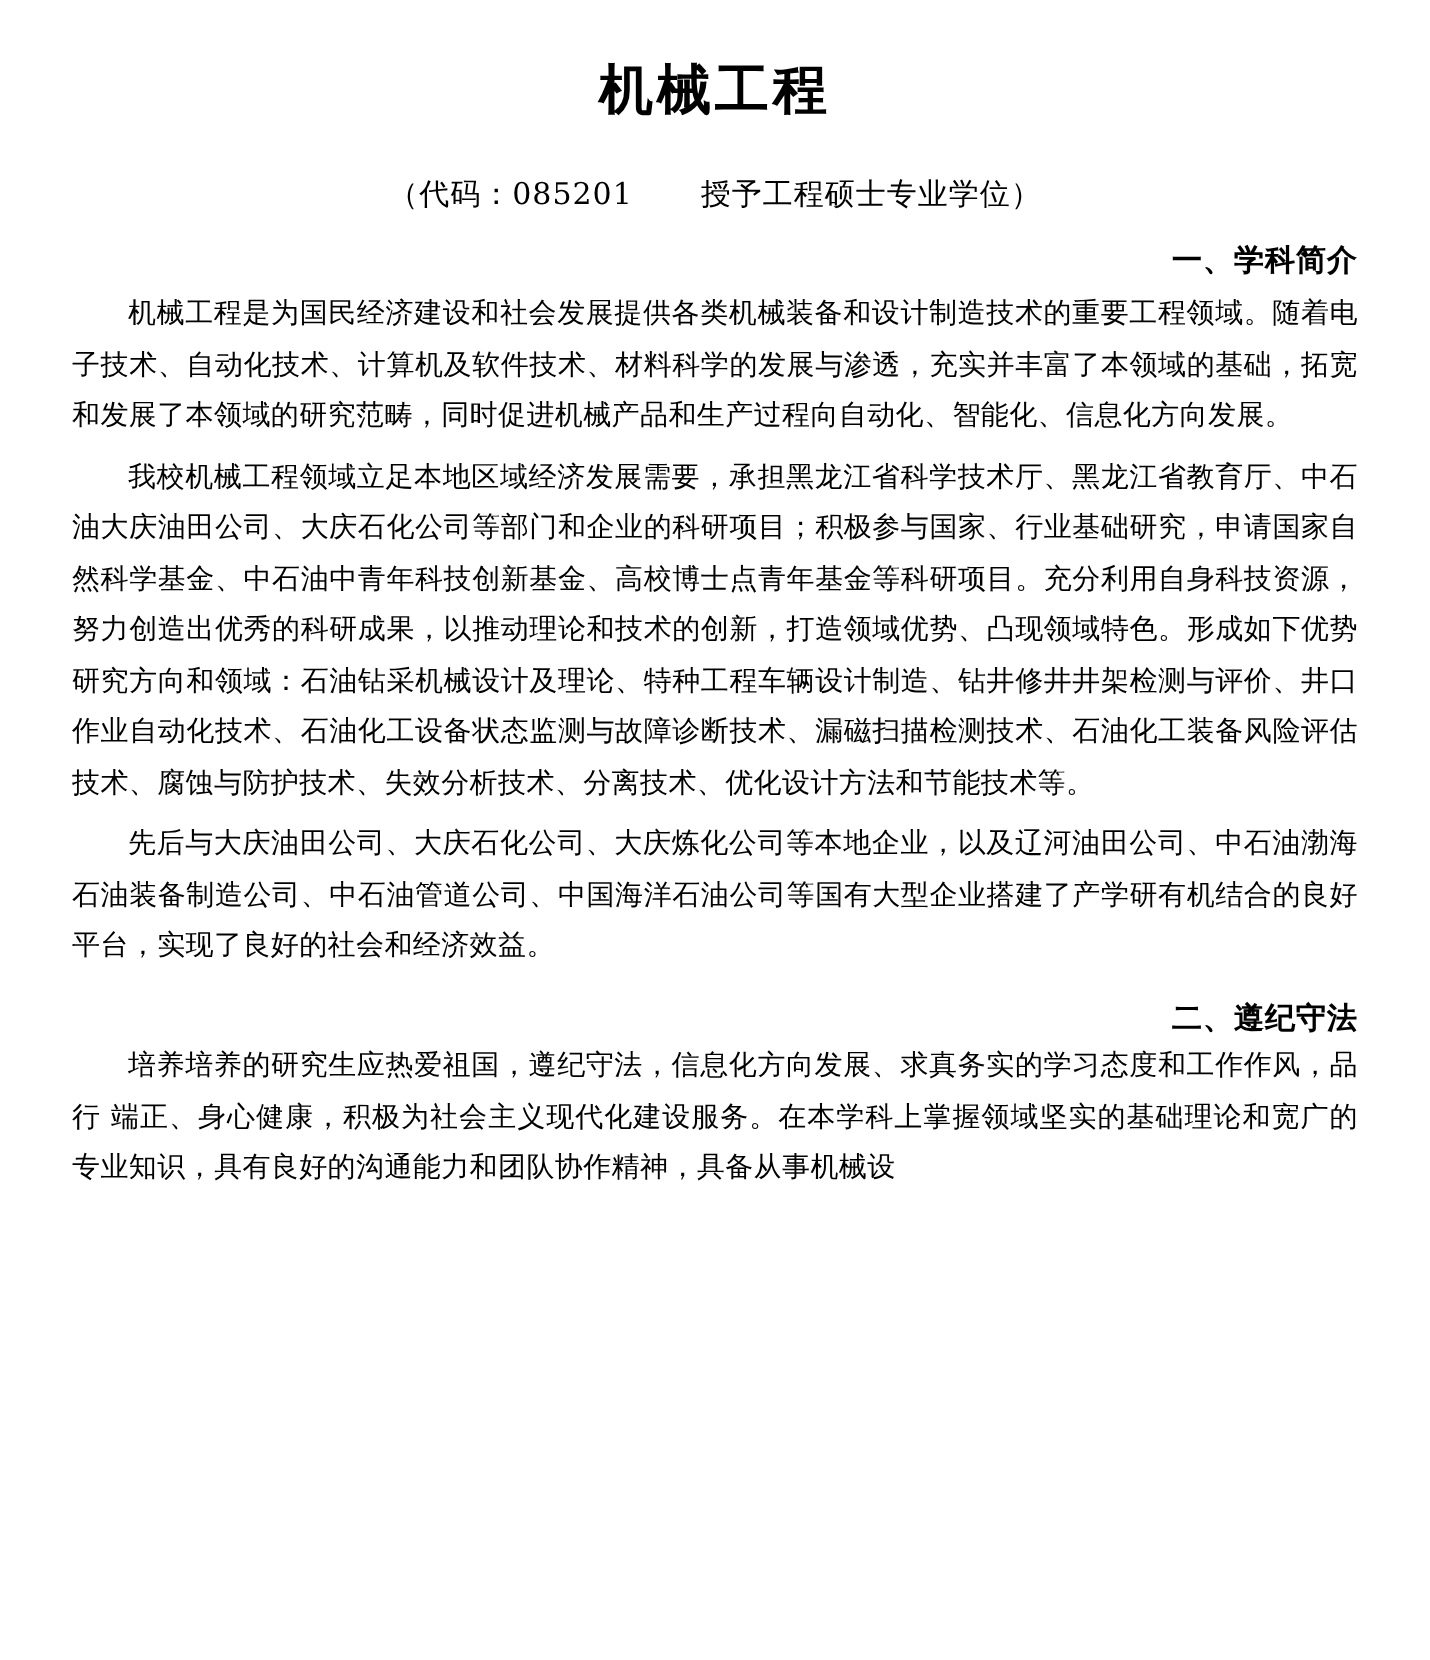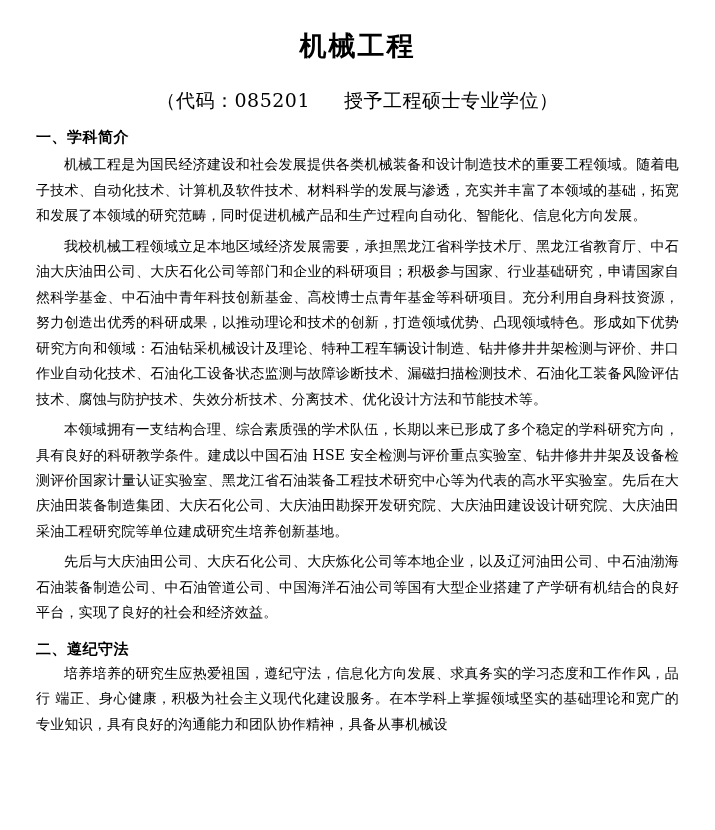--- a/index.html
+++ b/index.html
@@ -24,34 +24,34 @@
   .doc-title {
     text-align: center;
     font-size: 27px;
     font-weight: bold;
     letter-spacing: 2px;
     margin: 14px 0 0 0;
     line-height: 1.2;
   }
   .subtitle-line {
     text-align: center;
-    font-size: 19px;
+    font-size: 15px;
     margin: 26px 0 0 0;
     letter-spacing: 0.5px;
   }
   .subtitle-gap {
     display: inline-block;
     width: 34px;
   }
   .section-heading {
     font-size: 15px;
     font-weight: bold;
     margin: 14px 0 0 0;
     letter-spacing: 0.5px;
-    text-align: left;
+    text-align: right;
     font-family: Liberation Serif, serif;
   }
   .para {
     font-size: 14px;
     line-height: 1.82;
     margin: 5px 0 0 0;
     text-align: justify;
     text-justify: inter-ideograph;
     text-indent: 2em;
     letter-spacing: 0.2px;
@@ -67,19 +67,18 @@
 
   <h1 class="doc-title">机械工程</h1>
 
   <div class="subtitle-line">
     <span>（代码：085201</span><span class="subtitle-gap"></span><span>授予工程硕士专业学位）</span>
   </div>
 
   <h2 class="section-heading">一、学科简介</h2>
   <p class="para">机械工程是为国民经济建设和社会发展提供各类机械装备和设计制造技术的重要工程领域。随着电子技术、自动化技术、计算机及软件技术、材料科学的发展与渗透，充实并丰富了本领域的基础，拓宽和发展了本领域的研究范畴，同时促进机械产品和生产过程向自动化、智能化、信息化方向发展。</p>
   <p class="para">我校机械工程领域立足本地区域经济发展需要，承担黑龙江省科学技术厅、黑龙江省教育厅、中石油大庆油田公司、大庆石化公司等部门和企业的科研项目；积极参与国家、行业基础研究，申请国家自然科学基金、中石油中青年科技创新基金、高校博士点青年基金等科研项目。充分利用自身科技资源，努力创造出优秀的科研成果，以推动理论和技术的创新，打造领域优势、凸现领域特色。形成如下优势研究方向和领域：石油钻采机械设计及理论、特种工程车辆设计制造、钻井修井井架检测与评价、井口作业自动化技术、石油化工设备状态监测与故障诊断技术、漏磁扫描检测技术、石油化工装备风险评估技术、腐蚀与防护技术、失效分析技术、分离技术、优化设计方法和节能技术等。</p>
-  <p class="para">本领域拥有一支结构合理、综合素质强的学术队伍，长期以来已形成了多个稳定的学科研究方向，具有良好的科研教学条件。建成以中国石油 HSE 安全检测与评价重点实验室、钻井修井井架及设备检测评价国家计量认证实验室、黑龙江省石油装备工程技术研究中心等为代表的高水平实验室。先后在大庆油田装备制造集团、大庆石化公司、大庆油田勘探开发研究院、大庆油田建设设计研究院、大庆油田采油工程研究院等单位建成研究生培养创新基地。</p>
   <p class="para">先后与大庆油田公司、大庆石化公司、大庆炼化公司等本地企业，以及辽河油田公司、中石油渤海石油装备制造公司、中石油管道公司、中国海洋石油公司等国有大型企业搭建了产学研有机结合的良好平台，实现了良好的社会和经济效益。</p>
 
   <h2 class="section-heading">二、遵纪守法</h2>
   <p class="para tight">培养培养的研究生应热爱祖国，遵纪守法，信息化方向发展、求真务实的学习态度和工作作风，品行 端正、身心健康，积极为社会主义现代化建设服务。在本学科上掌握领域坚实的基础理论和宽广的专业知识，具有良好的沟通能力和团队协作精神，具备从事机械设</p>
 
 </div>
 
 </body></html>

